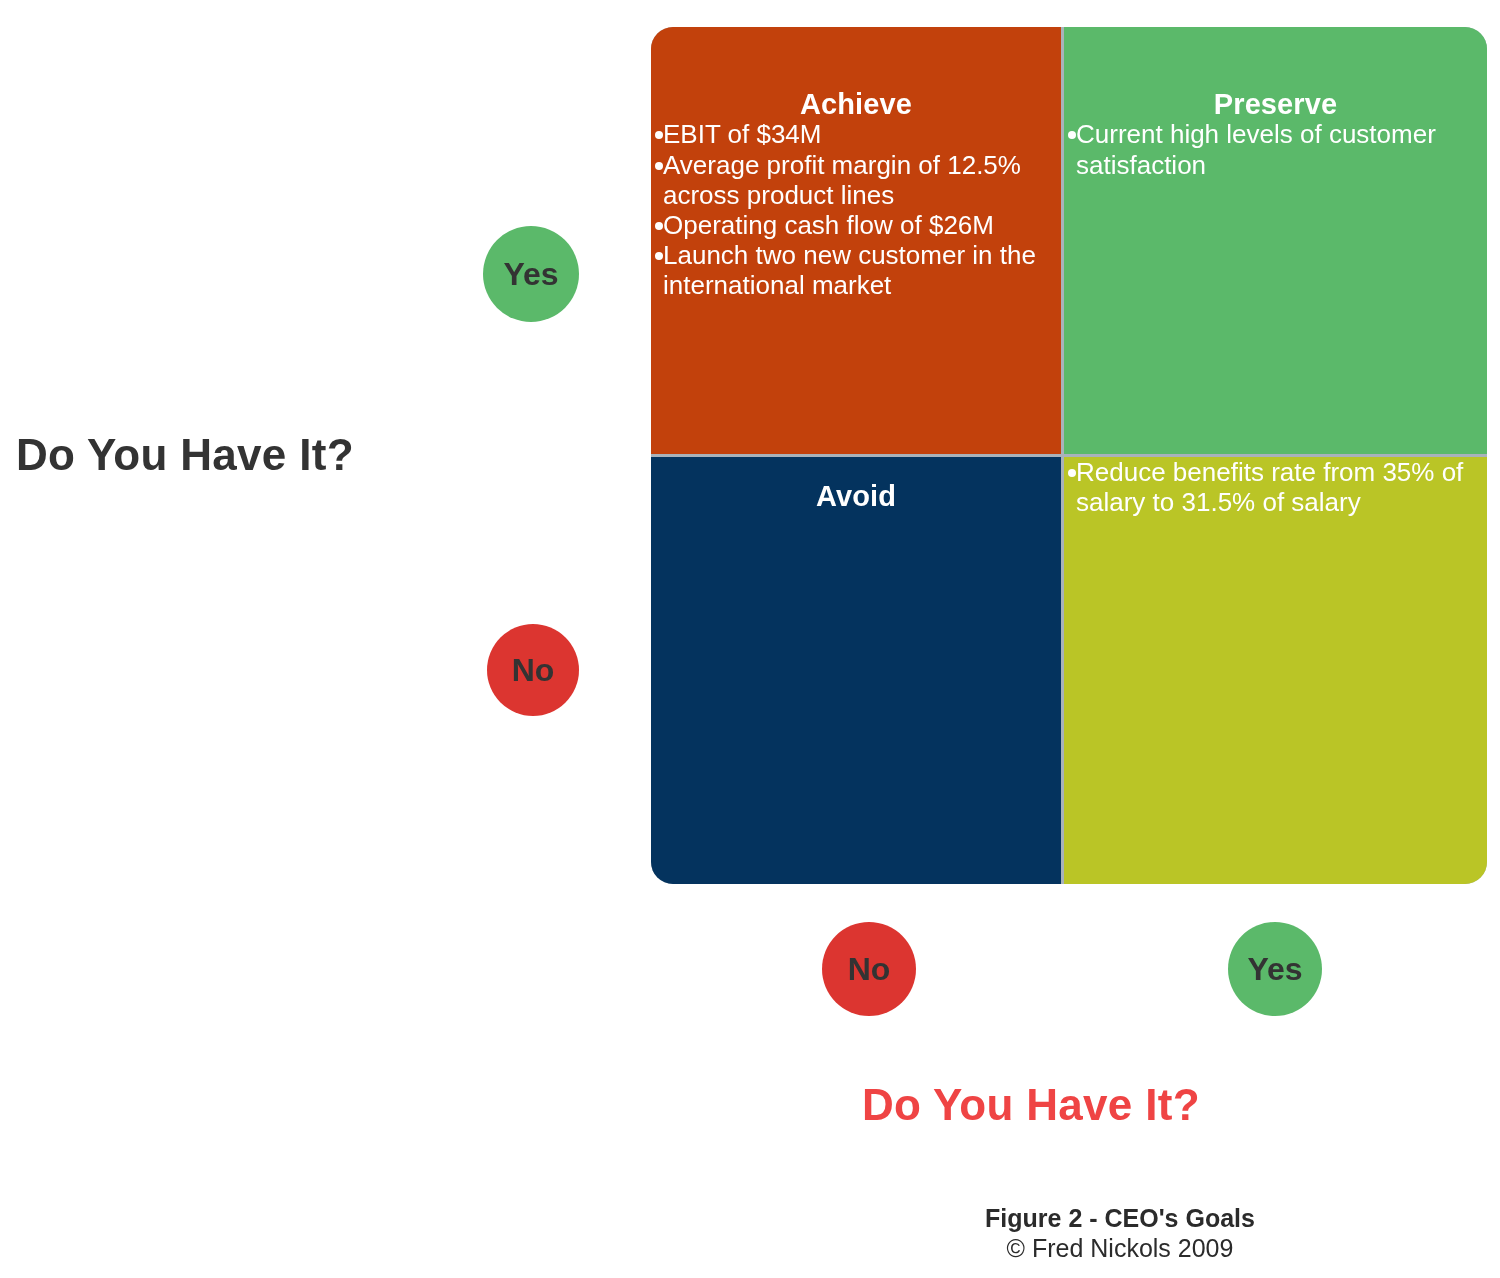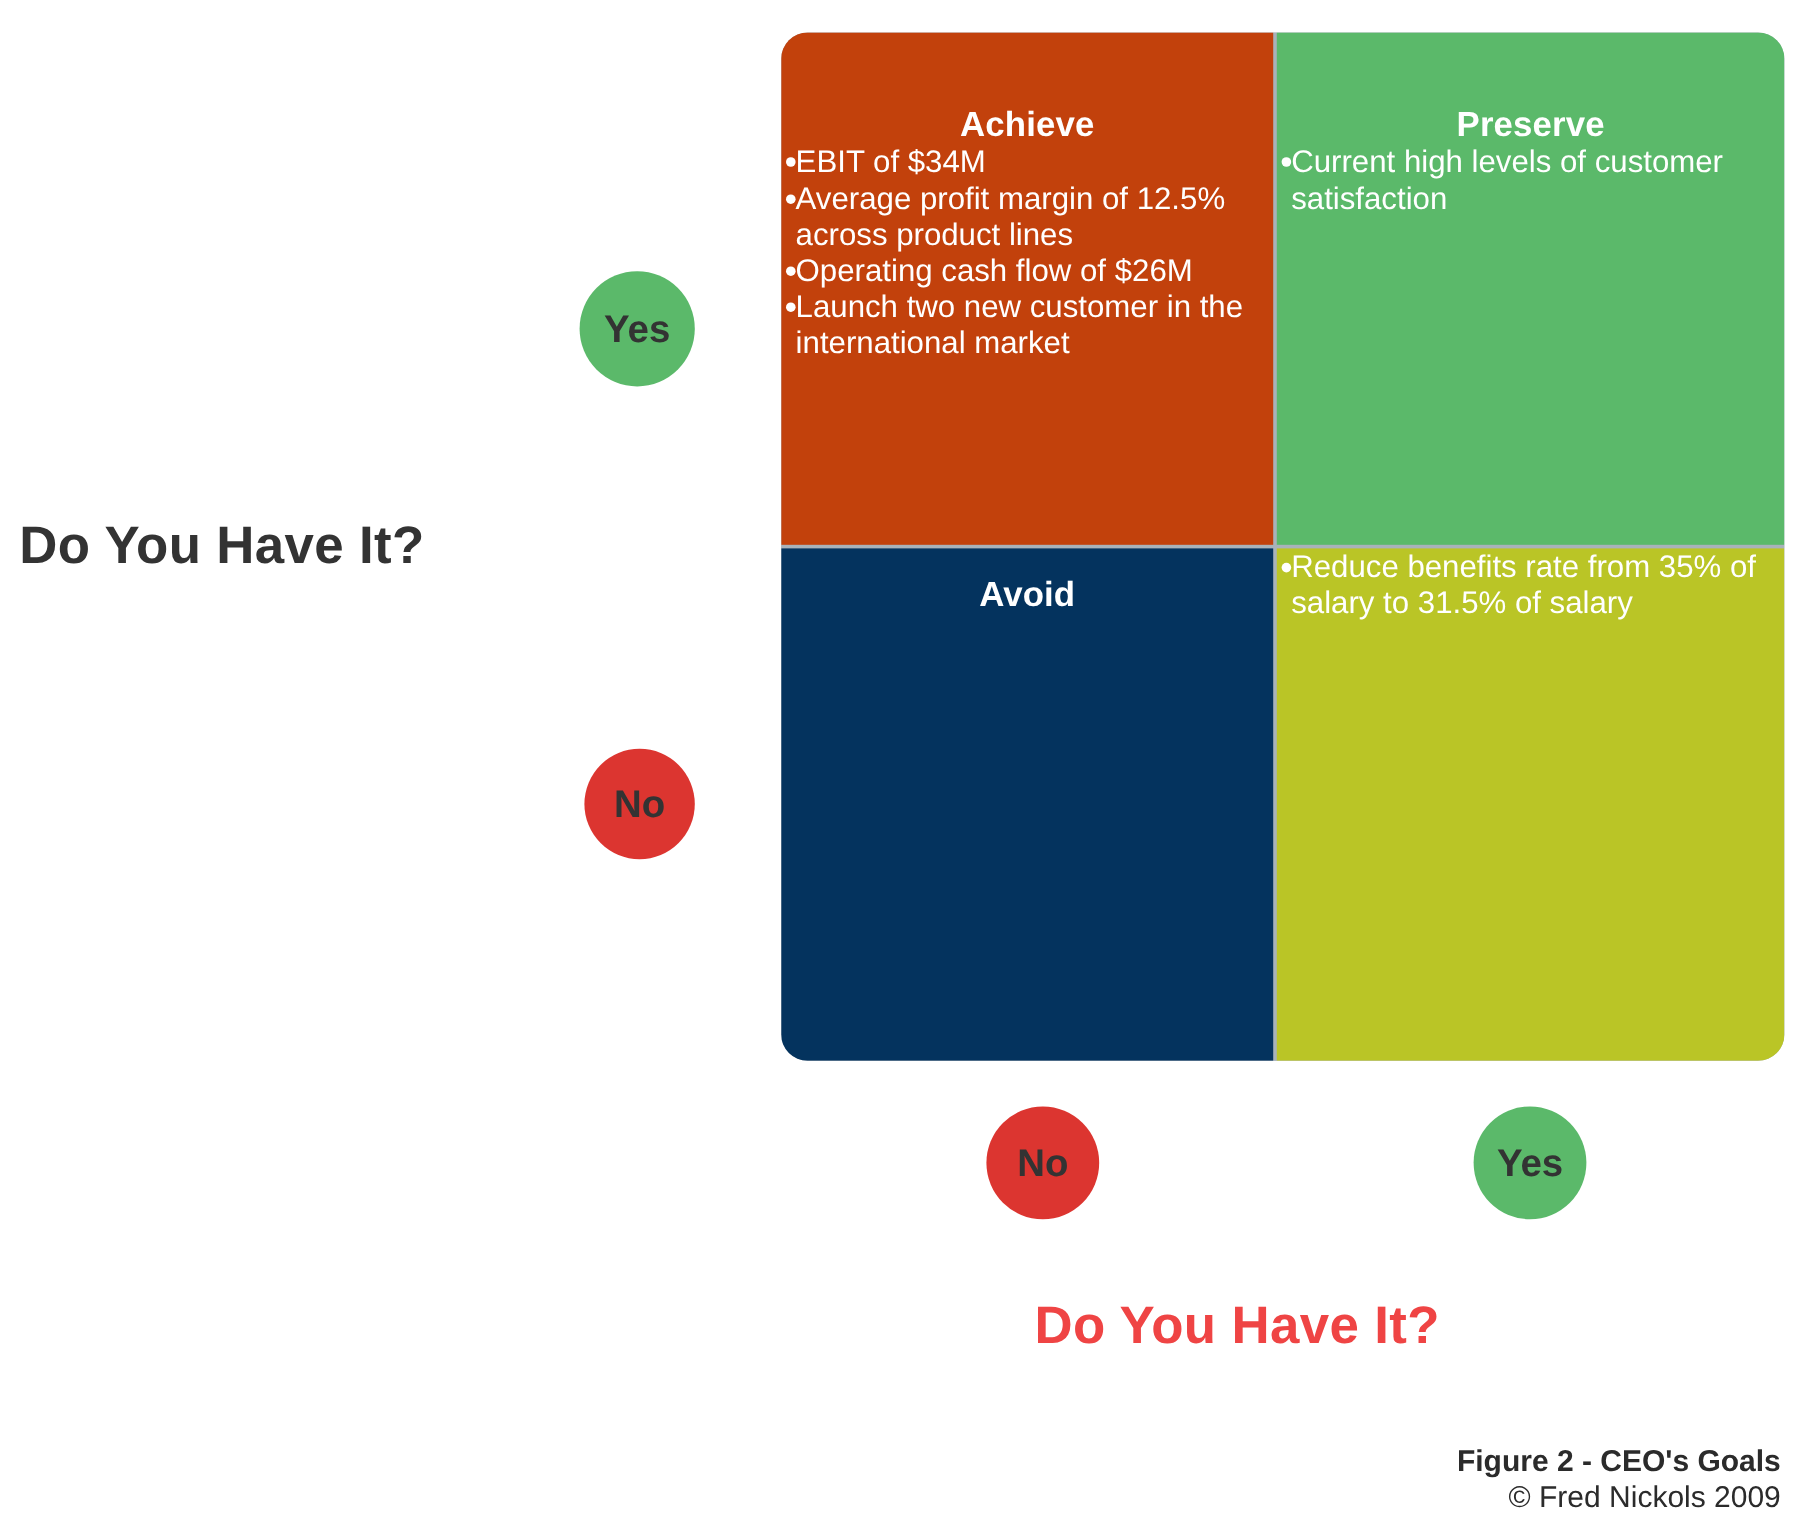--- a/index.html
+++ b/index.html
@@ -136,24 +136,24 @@
     font-size: 44px;
     font-weight: bold;
     color: #ef4444;
     letter-spacing: 0.3px;
     white-space: nowrap;
   }
 
   
   #caption {
     position: absolute;
-    left: 724px;
+    left: 740px;
     top: 1203px;
     width: 760px;
-    text-align: right;
+    text-align: center;
     color: #2b2b2b;
   }
   #caption-title {
     font-size: 25px;
     font-weight: bold;
     line-height: 1.2;
   }
   #caption-credit {
     font-size: 25px;
     font-weight: normal;

